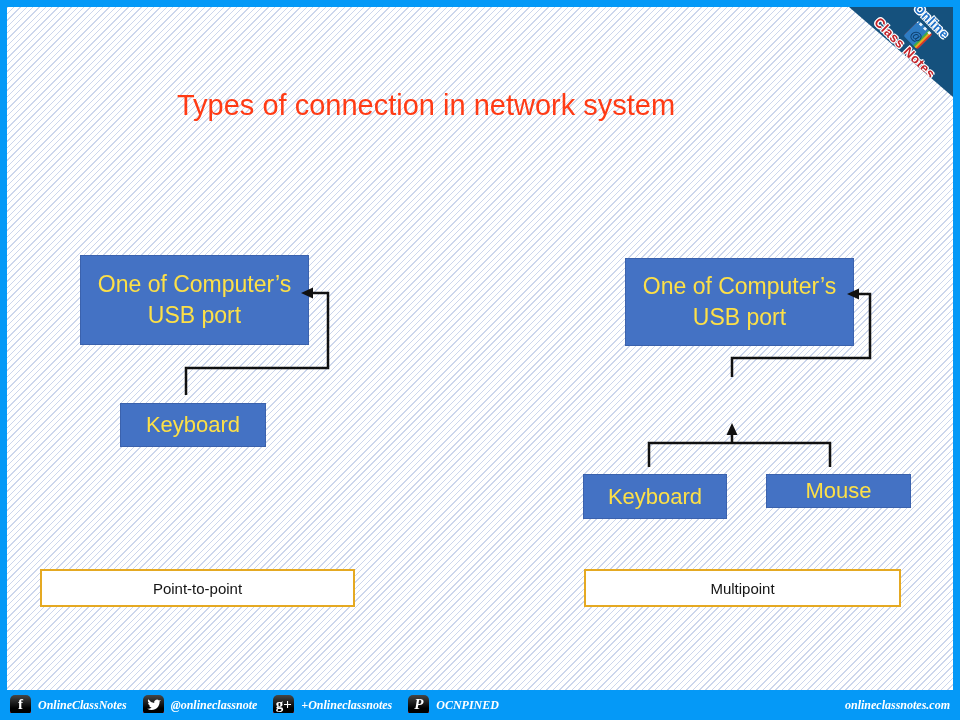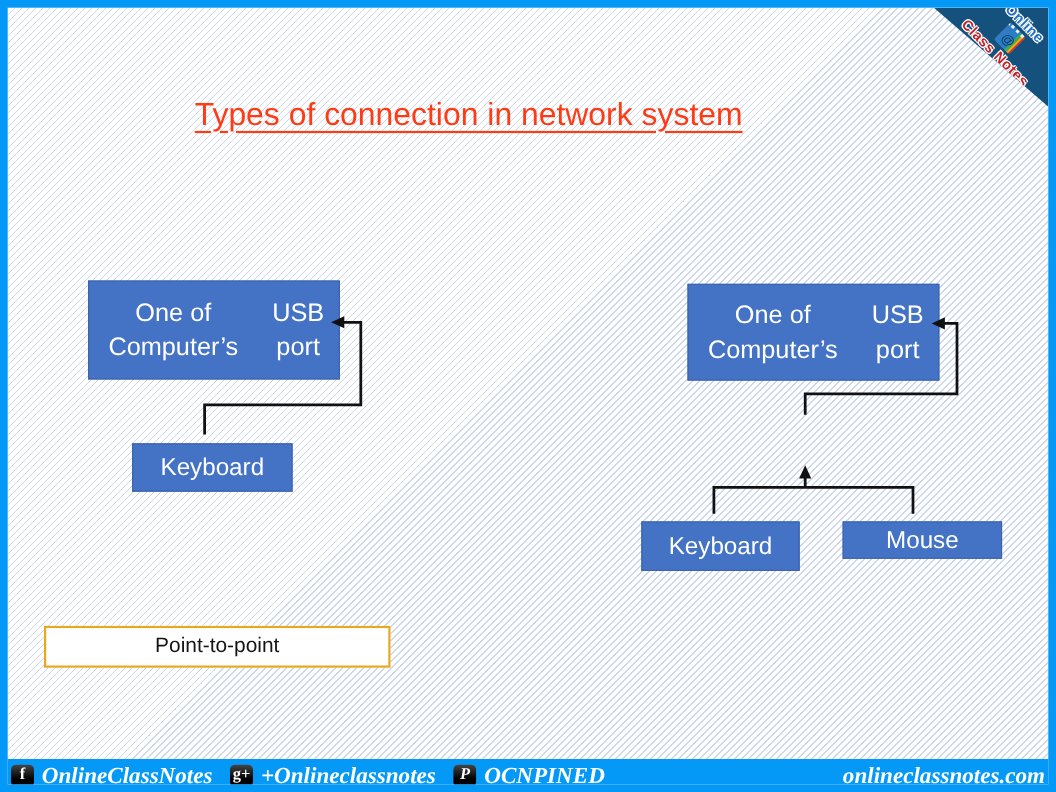--- a/index.html
+++ b/index.html
@@ -8,61 +8,61 @@
     border:7px solid #0599F7;overflow:hidden;
     background:#fff;
     background-image:repeating-linear-gradient(135deg,
       rgba(128,153,208,0.40) 0px, rgba(128,153,208,0.40) 1px,
       transparent 1px, transparent 4.5px);
     font-family:"Liberation Sans", sans-serif;
   }
   .title{
     position:absolute;left:170px;top:82px;width:620px;
     font-size:29px;color:#FF3B15;
-    text-decoration:underline;text-decoration-thickness:2px;text-underline-offset:5px;
+    text-decoration-thickness:2px;text-underline-offset:5px;
     white-space:nowrap;
   }
   .node{
     position:absolute;background:#4472C4;border:1.5px solid #3b62ad;
-    color:#ffffff;display:flex;align-items:center;justify-content:center;
+    color:#fde047;display:flex;flex-direction:column;align-items:center;justify-content:center;
     text-align:center;box-sizing:border-box;
   }
   .node .ln{line-height:31px;font-size:23px;}
   .node-sm{font-size:22px;}
   #usbL{left:73px;top:248px;width:229px;height:90px;}
   #kbL{left:113px;top:396px;width:146px;height:44px;}
   #usbR{left:618px;top:251px;width:229px;height:88px;}
   #hubR{left:659px;top:378px;width:146px;height:44px;}
   #kbR{left:576px;top:467px;width:144px;height:45px;}
   #mouseR{left:759px;top:467px;width:145px;height:34px;}
   .caption{
     position:absolute;height:38px;background:#fff;border:2px solid #E5A922;
     box-sizing:border-box;display:flex;align-items:center;justify-content:center;
-    font-size:19px;color:#141414;
+    font-size:15px;color:#141414;
   }
   #capL{left:33px;top:562px;width:315px;}
   #capR{left:577px;top:562px;width:317px;}
   .connectors{position:absolute;left:0;top:0;pointer-events:none;}
   
   .footer{
     position:absolute;left:-7px;right:-7px;bottom:-7px;height:30px;
     background:#0599F7;display:flex;align-items:center;gap:16px;
     padding:0 10px;box-sizing:border-box;
   }
   .sgroup{display:flex;align-items:center;gap:7px;}
   .sicon{
     width:21px;height:21px;border-radius:5px;flex:0 0 auto;
     background:linear-gradient(#464646,#000 70%);
     border-bottom:2px solid #d01016;box-sizing:border-box;
     color:#fff;display:flex;align-items:center;justify-content:center;
     font-family:"Liberation Serif", serif;font-weight:bold;font-size:15px;
   }
   .slabel{
     color:#fff;font-family:"Liberation Serif", serif;
-    font-style:italic;font-weight:bold;font-size:21px;white-space:nowrap;
+    font-style:italic;font-weight:bold;font-size:12px;white-space:nowrap;
   }
   .site{margin-left:auto;}
   
   .corner{
     position:absolute;top:0;right:0;width:104px;height:90px;
     background:#15517D;
     clip-path:polygon(0 0,100% 0,100% 100%);
   }
   .corner-rot{
     position:absolute;top:2px;right:-24px;width:118px;
@@ -97,20 +97,21 @@
   </div>
   <div class="node node-sm" id="kbL">Keyboard</div>
   <div class="caption" id="capL">Point-to-point</div>
 
   <div class="node" id="usbR">
     <div class="ln">One of Computer’s</div>
     <div class="ln">USB port</div>
   </div>
   <div class="node node-sm" id="kbR">Keyboard</div>
   <div class="node node-sm" id="mouseR">Mouse</div>
+  <div class="caption" id="capR">Multipoint</div>
 
   <svg class="connectors" width="946" height="706" viewBox="7 7 946 706">
 
     <path d="M311 293 H328 V368 H186 V395" fill="none" stroke="#111" stroke-width="2.5"></path>
     <polygon points="301,293 313,287.5 313,298.5" fill="#111"></polygon>
 
     <path d="M857 294 H870 V358 H732 V377" fill="none" stroke="#111" stroke-width="2.5"></path>
     <polygon points="847,294 859,288.5 859,299.5" fill="#111"></polygon>
 
     <path d="M649 467 V443 H830 V467" fill="none" stroke="#111" stroke-width="2.5"></path>
@@ -127,20 +128,28 @@
       <span class="outlined corner-classnotes">Class Notes</span>
     </div>
   </div>
 
   <div class="footer">
     <div class="sgroup">
       <span class="sicon">f</span>
       <span class="slabel">OnlineClassNotes</span>
     </div>
     <div class="sgroup">
+      <span class="sicon">
+        <svg width="15" height="15" viewBox="0 0 24 24">
+            <path fill="#fff" d="M23.4 4.8c-.8.4-1.7.6-2.6.8a4.5 4.5 0 0 0-7.7 4.1A12.8 12.8 0 0 1 3.8 3.6a4.5 4.5 0 0 0 1.4 6 4.4 4.4 0 0 1-2-.5v.1a4.5 4.5 0 0 0 3.6 4.4 4.6 4.6 0 0 1-2 .1 4.5 4.5 0 0 0 4.2 3.1A9 9 0 0 1 2 18.6a12.7 12.7 0 0 0 6.9 2c8.3 0 12.8-6.9 12.8-12.8v-.6c.9-.6 1.6-1.4 2.2-2.3-.8.4-1.7.6-2.5.7z"></path>
+          </svg>
+      </span>
+      <span class="slabel">@onlineclassnote</span>
+    </div>
+    <div class="sgroup">
       <span class="sicon">g+</span>
       <span class="slabel">+Onlineclassnotes</span>
     </div>
     <div class="sgroup">
       <span class="sicon" style="font-style:italic;">P</span>
       <span class="slabel">OCNPINED</span>
     </div>
     <span class="slabel site">onlineclassnotes.com</span>
   </div>
 

